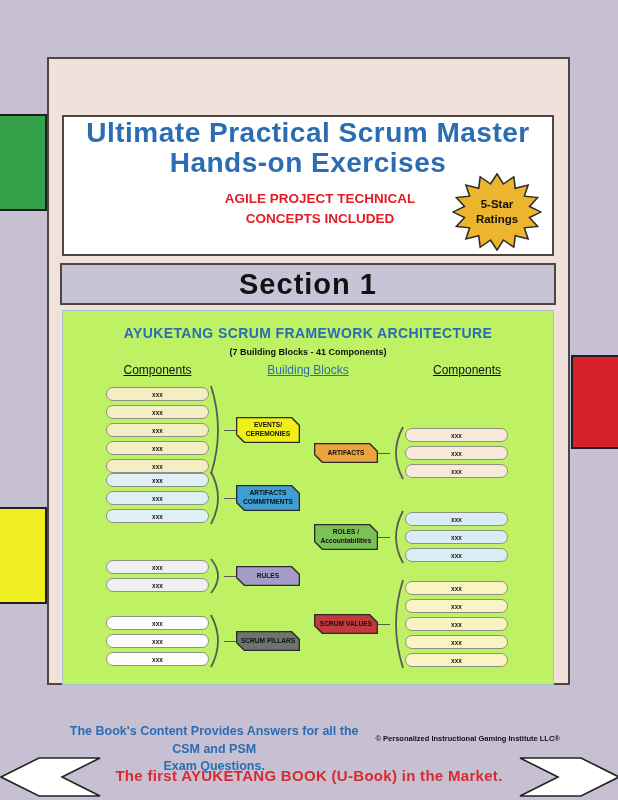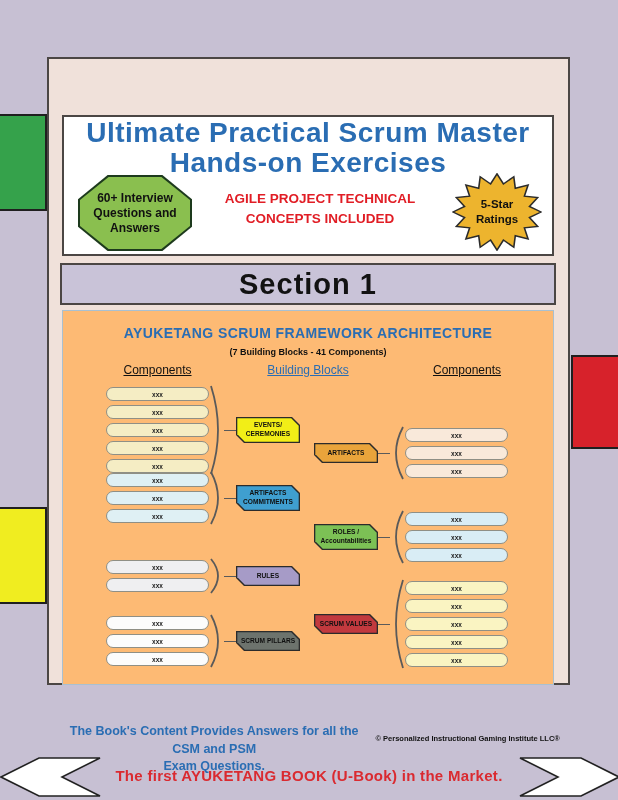--- a/index.html
+++ b/index.html
@@ -38,21 +38,21 @@
 
   .star-badge{position:absolute;left:388px;top:0px;width:90px;height:78px;}
   .star-badge .badge-text{font-size:11.5px;line-height:1.3;}
 
   
   .section-bar{position:absolute;left:11px;top:204px;width:496px;height:42px;background:var(--section-bar-bg,#c9c3d8);
       border:2px solid #4b4644;box-sizing:border-box;display:flex;align-items:center;justify-content:center;}
   .section-bar span{font-size:29px;font-weight:bold;color:#121212;letter-spacing:1px;}
 
   
-  .panel{position:absolute;left:13px;top:251px;width:492px;height:375px;background:#fdba74;
+  .panel{position:absolute;left:13px;top:251px;width:492px;height:375px;background:#bef264;
       border:1.5px solid #a9c0d0;box-sizing:border-box;}
   .d-title{position:absolute;left:0;right:0;top:14px;text-align:center;font-size:14px;font-weight:bold;
       color:var(--title-blue,#2a6db3);letter-spacing:.4px;}
   .d-sub{position:absolute;left:0;right:0;top:36px;text-align:center;font-size:9px;font-weight:bold;color:#111;}
   .col-h{position:absolute;top:52px;font-size:12px;font-weight:normal;color:#111;
       text-decoration:underline;text-align:center;}
   .col-h.lft{left:43px;width:103px;}
   .col-h.ctr{left:165px;width:160px;color:var(--title-blue,#2a6db3);text-align:center;}
   .col-h.rgt{left:350px;width:108px;}
 
@@ -94,27 +94,20 @@
   <div class="deco green"></div>
   <div class="deco yellow"></div>
   <div class="deco red"></div>
 
   <div class="card">
 
     <div class="title-box">
       <div class="book-title preline">Ultimate Practical Scrum Master
 Hands-on Exercises</div>
       <div class="badges">
-        <div class="octagon">
-          <div class="octo-shape"></div>
-          <div class="octo-in"></div>
-          <div class="badge-text preline">60+ Interview
-Questions and
-Answers</div>
-        </div>
         <div class="agile preline">AGILE PROJECT TECHNICAL
 CONCEPTS INCLUDED</div>
         <div class="star-badge">
           <svg width="90" height="78" viewBox="0 0 90 90" preserveAspectRatio="none">
             <polygon id="star-poly" fill="#edb42e" stroke="#2b2b2b" stroke-width="1.6" points="45.0,1.0 51.4,12.6 61.8,4.3 63.3,17.6 76.1,13.9 72.4,26.7 85.7,28.2 77.4,38.6 89.0,45.0 77.4,51.4 85.7,61.8 72.4,63.3 76.1,76.1 63.3,72.4 61.8,85.7 51.4,77.4 45.0,89.0 38.6,77.4 28.2,85.7 26.7,72.4 13.9,76.1 17.6,63.3 4.3,61.8 12.6,51.4 1.0,45.0 12.6,38.6 4.3,28.2 17.6,26.7 13.9,13.9 26.7,17.6 28.2,4.3 38.6,12.6"></polygon>
           </svg>
           <div class="badge-text preline">5-Star
 Ratings</div>
         </div>
       </div>

